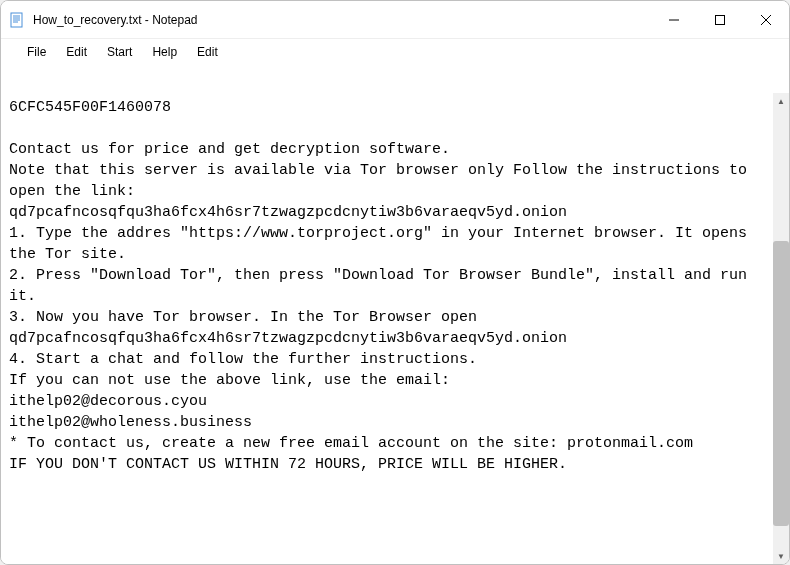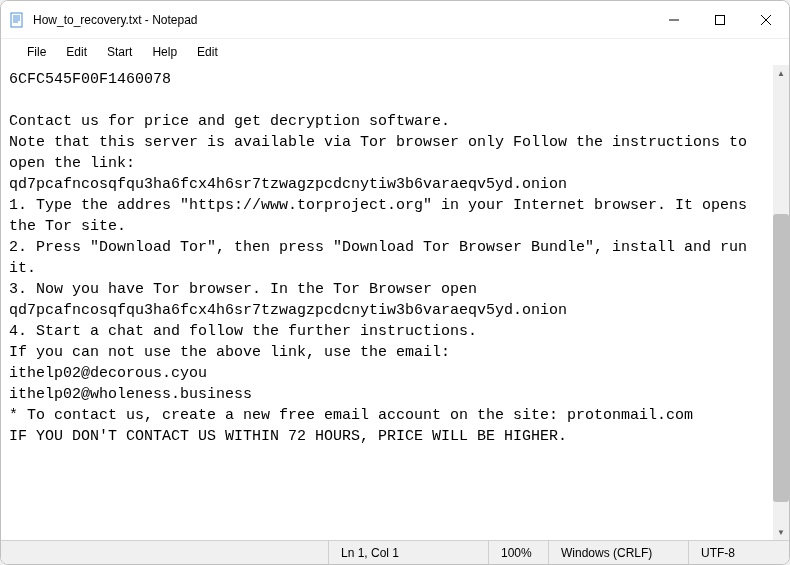--- a/index.html
+++ b/index.html
@@ -67,20 +67,21 @@
     }
     .menu-item {
       padding: 4px 10px;
       cursor: pointer;
     }
     .content-area {
       flex: 1;
       display: flex;
       overflow: hidden;
       position: relative;
+      margin-top: 28px;
     }
     .text-area {
       flex: 1;
       font-family: Consolas, 'Courier New', monospace;
       font-size: 15px;
       line-height: 1.4;
       padding: 4px 8px;
       white-space: pre-wrap;
       word-wrap: break-word;
       overflow-y: auto;
@@ -191,20 +192,13 @@
 IF YOU DON'T CONTACT US WITHIN 72 HOURS, PRICE WILL BE HIGHER.</div>
     <div class="scrollbar">
       <div class="scroll-arrow">▲</div>
       <div class="scroll-track">
         <div class="scroll-thumb" id="scroll-thumb" style="top: 30%; height: 65%;"></div>
       </div>
       <div class="scroll-arrow">▼</div>
     </div>
   </div>
 
-  <div class="statusbar">
-    <div class="status-spacer status-cell"></div>
-    <div class="status-cell" style="width:160px">Ln 1, Col 1</div>
-    <div class="status-cell" style="width:60px">100%</div>
-    <div class="status-cell" style="width:140px">Windows (CRLF)</div>
-    <div class="status-cell" style="width:100px">UTF-8</div>
-  </div>
 </div>
 
 </body></html>

